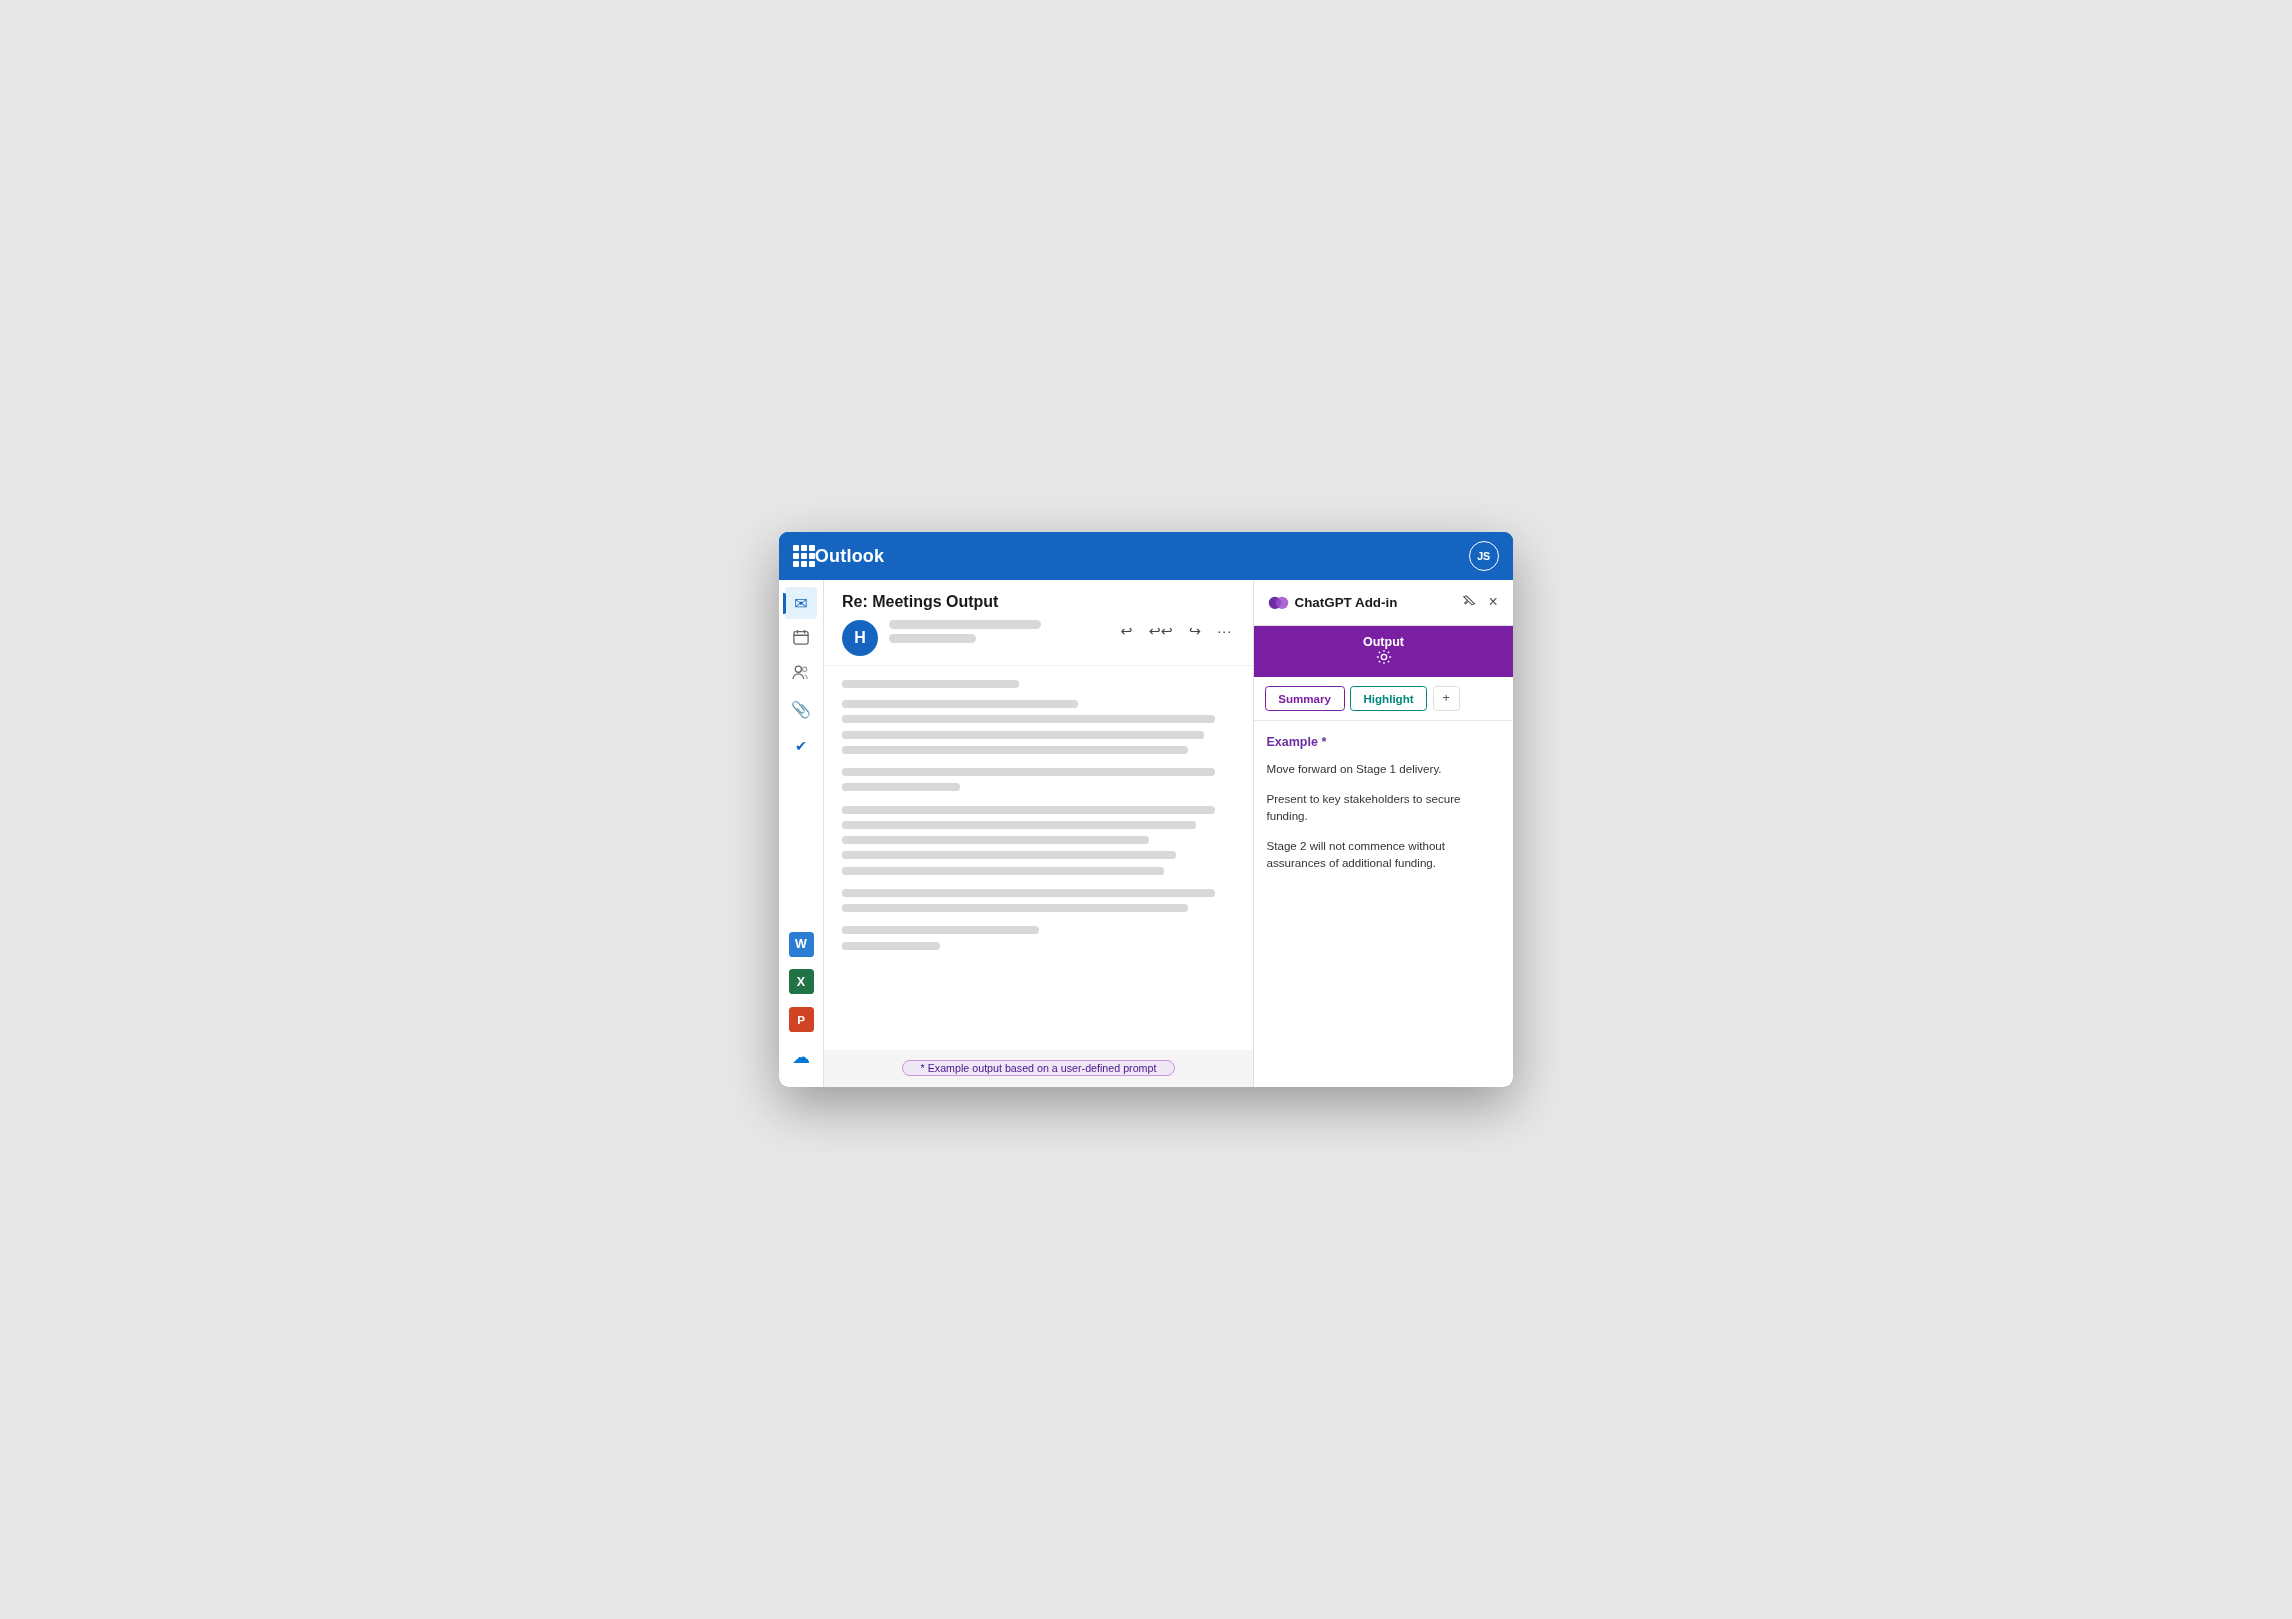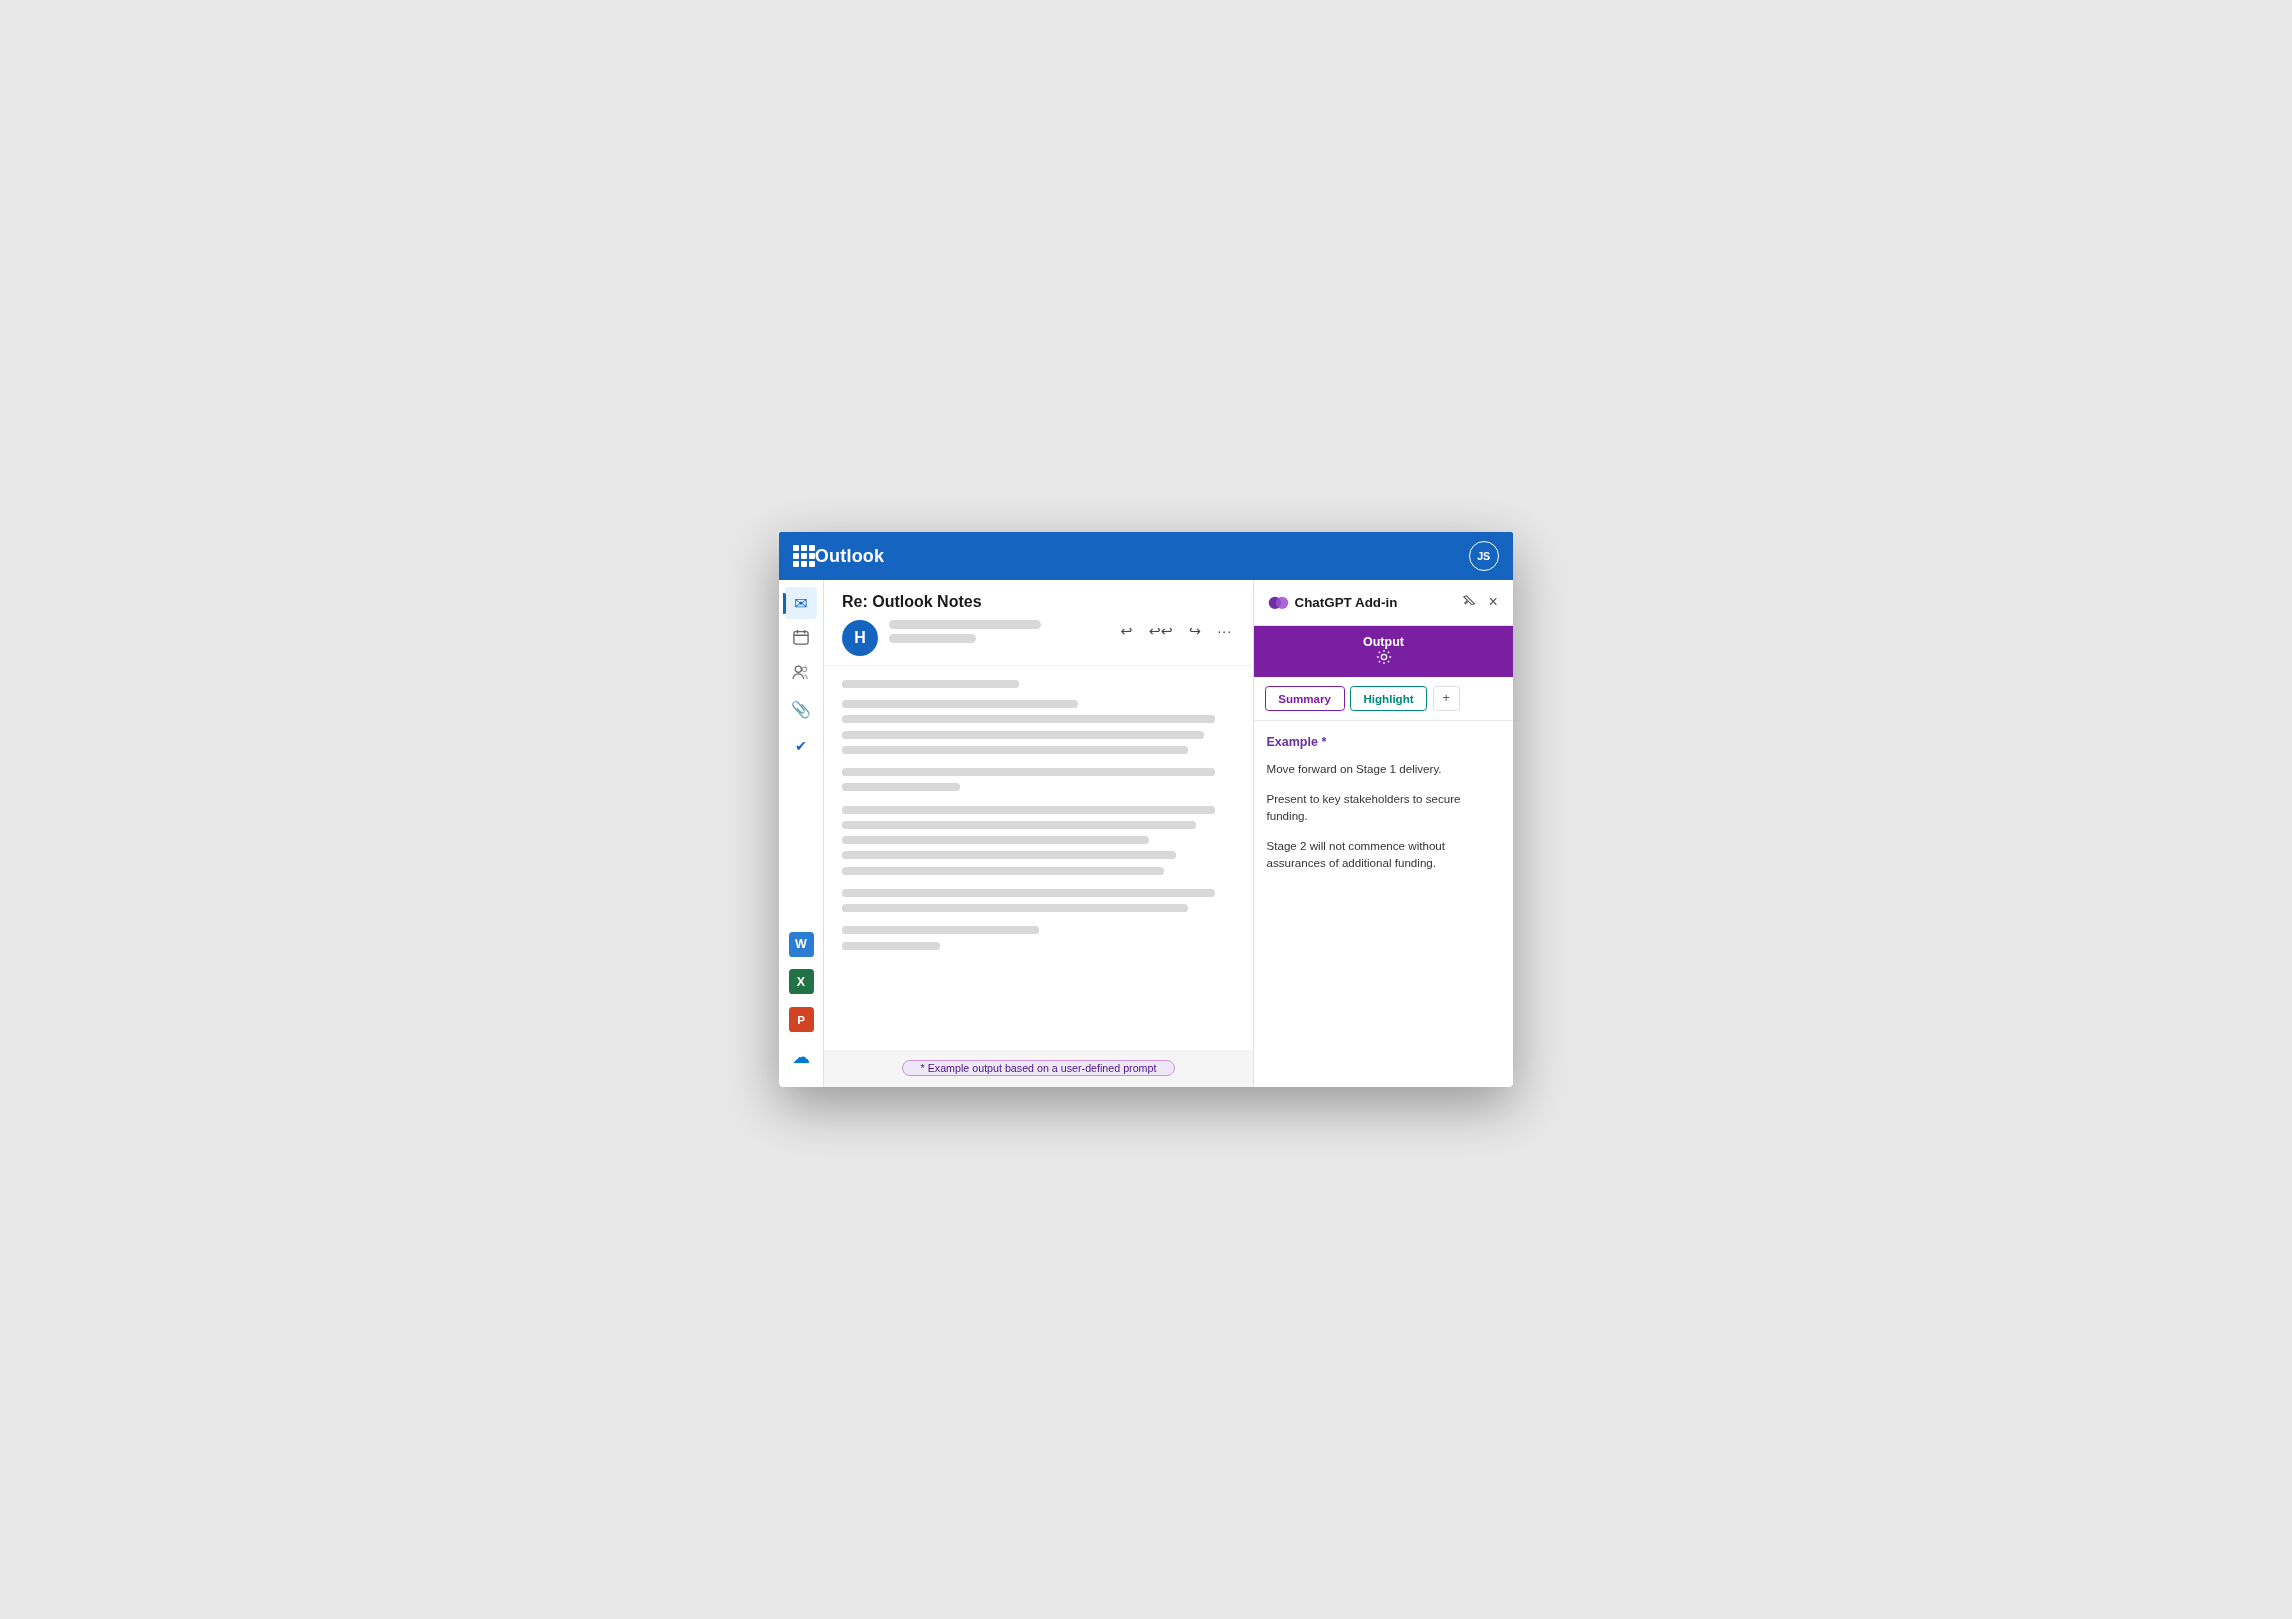--- a/index.html
+++ b/index.html
@@ -7,21 +7,21 @@
       background: #e8e8e8;
       display: flex;
       align-items: center;
       justify-content: center;
       min-height: 100vh;
       font-family: 'Segoe UI', Arial, sans-serif;
     }
 
     .window-shadow {
       box-shadow: 0 18px 54px rgba(0,0,0,0.35);
-      border-radius: 3px;
+      border-radius: 9px;
       overflow: hidden;
       width: 734px;
       min-height: 555px;
       display: flex;
       flex-direction: column;
       background: #0f766e;
     }
 
     
     .title-bar {
@@ -408,21 +408,21 @@
           <div class="app-icon-ppt">P</div>
         </div>
         <div class="sidebar-icon">
           <span class="app-icon-onedrive">☁</span>
         </div>
       </div>
     </div>
 
     <div class="email-pane">
       <div class="email-header">
-        <div class="email-subject">Re: Outlook Notes</div>
+        <div class="email-subject">Re: Meetings Output</div>
         <div class="email-meta">
           <div class="sender-avatar" style="background: rgb(21, 101, 192);">H</div>
           <div class="sender-info">
             <div class="placeholder-line" style="width:70%;"></div>
             <div class="placeholder-line" style="width:40%;"></div>
           </div>
           <div class="email-actions">
             <button class="action-btn" title="Reply">↩</button>
             <button class="action-btn" title="Reply All">↩↩</button>
             <button class="action-btn" title="Forward">↪</button>

